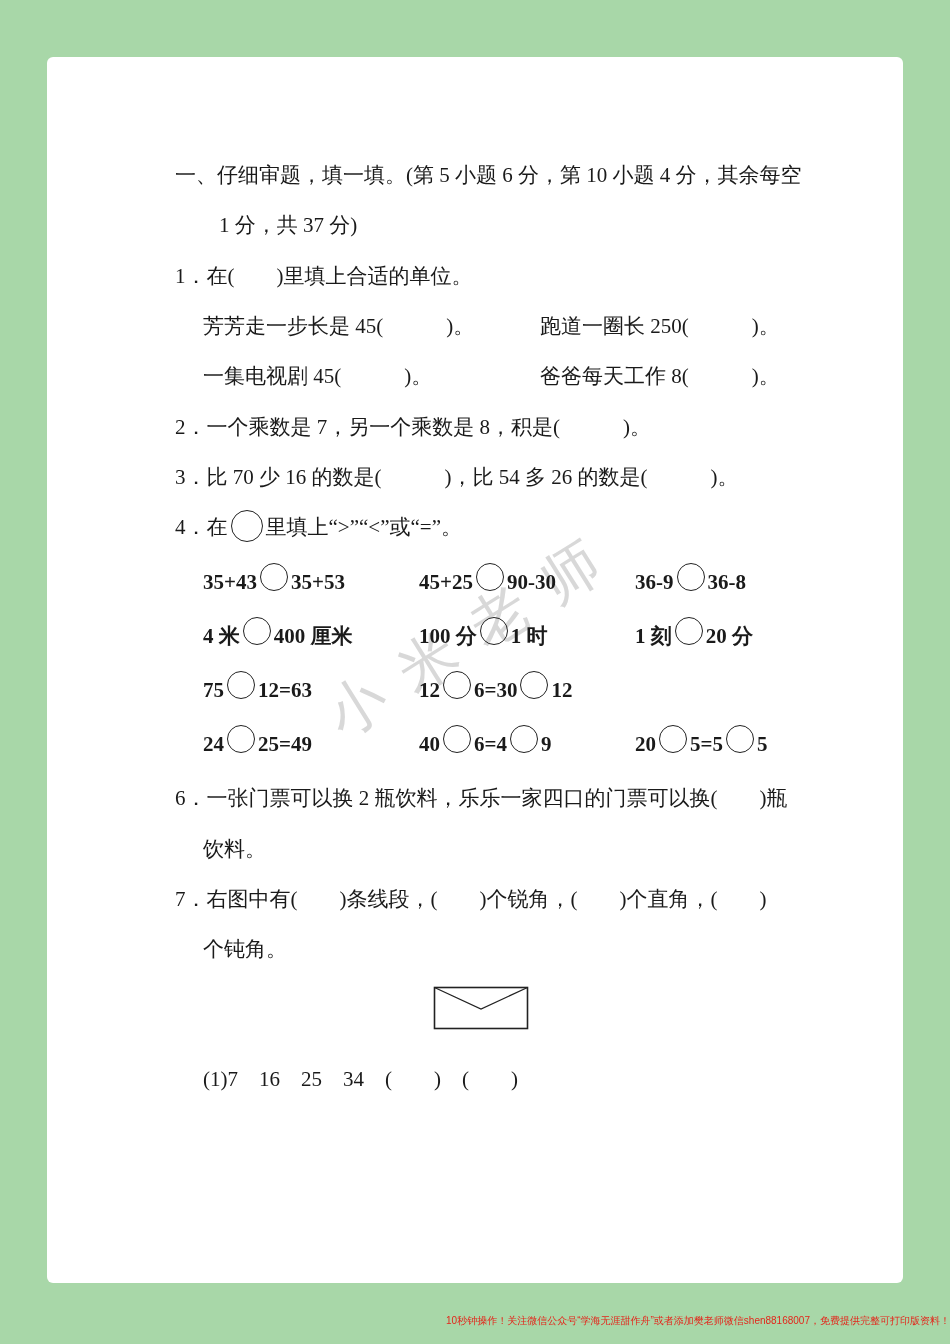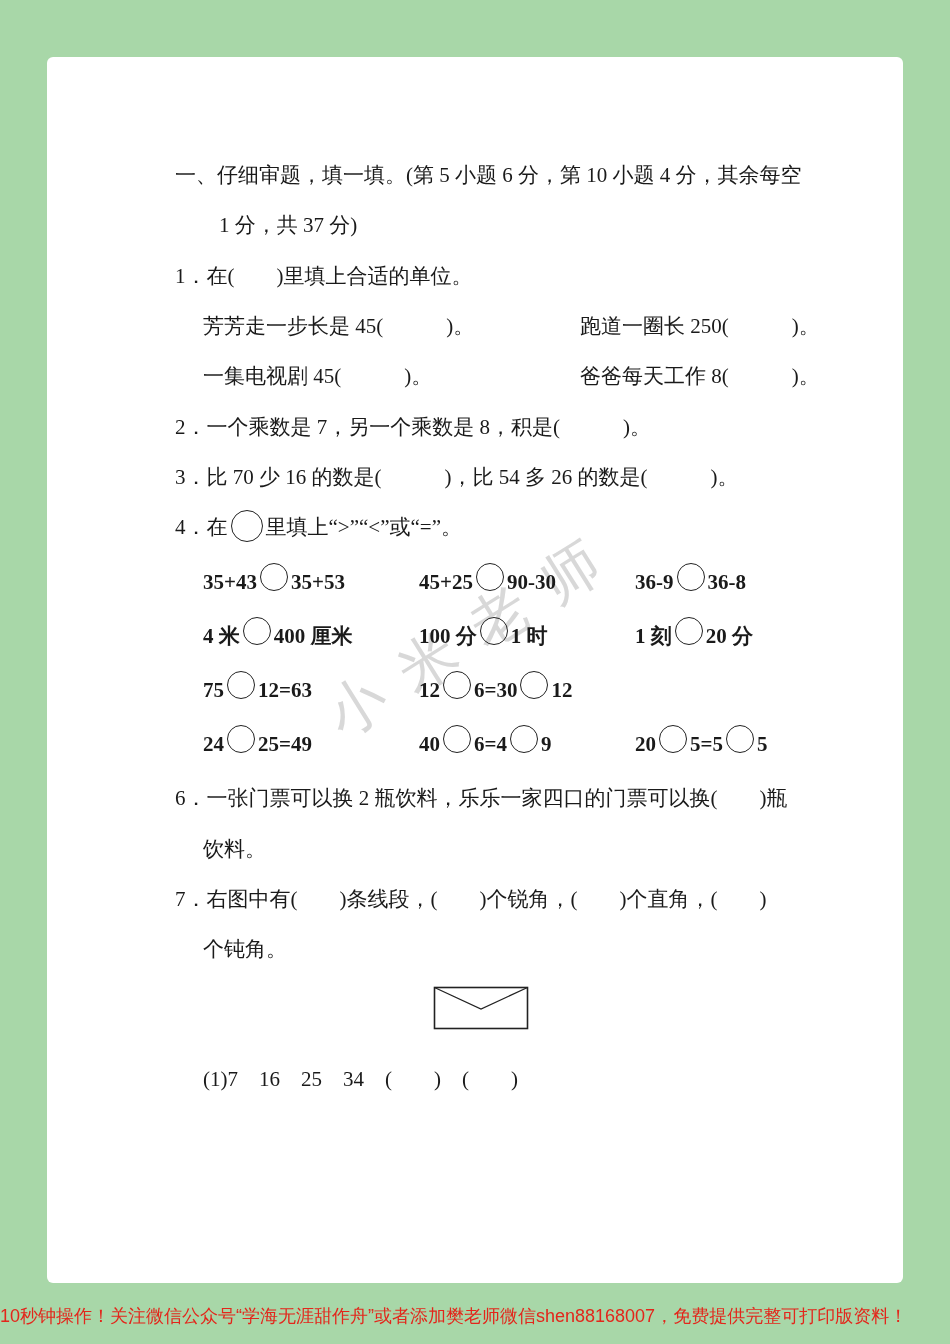--- a/index.html
+++ b/index.html
@@ -28,21 +28,21 @@
     text-align:center;
     font-size:27px;
     font-weight:bold;
     color:#9c1f1f;
     margin:0 0 30px 0;
     letter-spacing:1px;
   }
   .q-line{margin:0 0 22px 0; white-space:nowrap;}
   .indent1{padding-left:44px;}
   .indent2{padding-left:28px;}
-  .row2{display:flex;margin:8px 0 22px 0;padding-left:28px;white-space:nowrap;gap:40px;}
+  .row2{display:flex;margin:8px 0 22px 0;padding-left:28px;white-space:nowrap;}
   .row2 .cell{width:337px;flex:0 0 auto;}
   .row3{display:flex;margin:0 0 24px 0;padding-left:28px;white-space:nowrap;align-items:flex-end;font-weight:bold;}
   .row3 .cell{width:216px;flex:0 0 auto;}
   .row3 .cell:last-child{width:auto;}
   .circle{
     display:inline-block;
     width:26px;height:26px;
     border:1.6px solid #222;
     border-radius:50%;
     vertical-align:middle;
@@ -61,22 +61,22 @@
     font-size:58px;
     color:rgba(125,125,125,0.30);
     letter-spacing:26px;
     white-space:nowrap;
     pointer-events:none;
   }
   .footer-note{
     position:absolute;
     left:0;right:0;
     bottom:16px;
-    text-align:left;
-    font-size:18px;
+    text-align:right;
+    font-size:10px;
     color:#e3261b;
     font-family:"Liberation Sans","DejaVu Sans",sans-serif;
   }
 </style>
 </head>
 <body>
 
 <div class="paper">
   <div class="watermark">小米老师</div>
 

